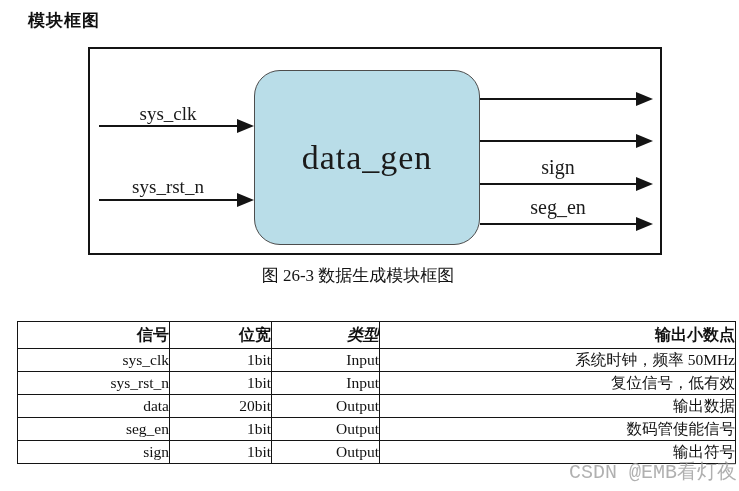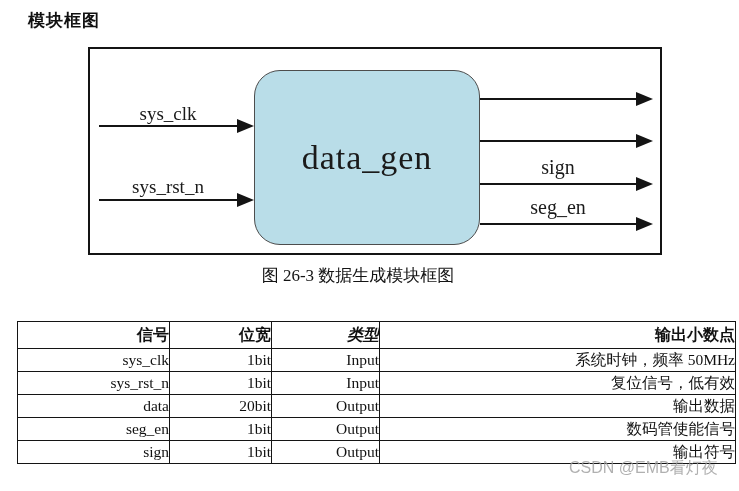--- a/index.html
+++ b/index.html
@@ -119,26 +119,26 @@
     font-size: 15.5px;
   }
   .col-signal { width: 152px; }
   .col-width  { width: 102px; }
   .col-type   { width: 108px; font-style: italic; }
   .col-desc   { width: 356px; }
   
   .watermark {
     position: absolute;
     left: 569px; top: 458px;
-    font-size: 16px;
+    font-size: 20px;
     color: #9d9d9d;
     opacity: 0.8;
     white-space: nowrap;
     pointer-events: none;
-    font-family: Liberation Sans, sans-serif;
+    font-family: Liberation Mono, monospace;
     text-align: center;
   }
 </style>
 </head>
 <body>
 
 <div class="page">
 
   <div class="doc-title">模块框图</div>
 

